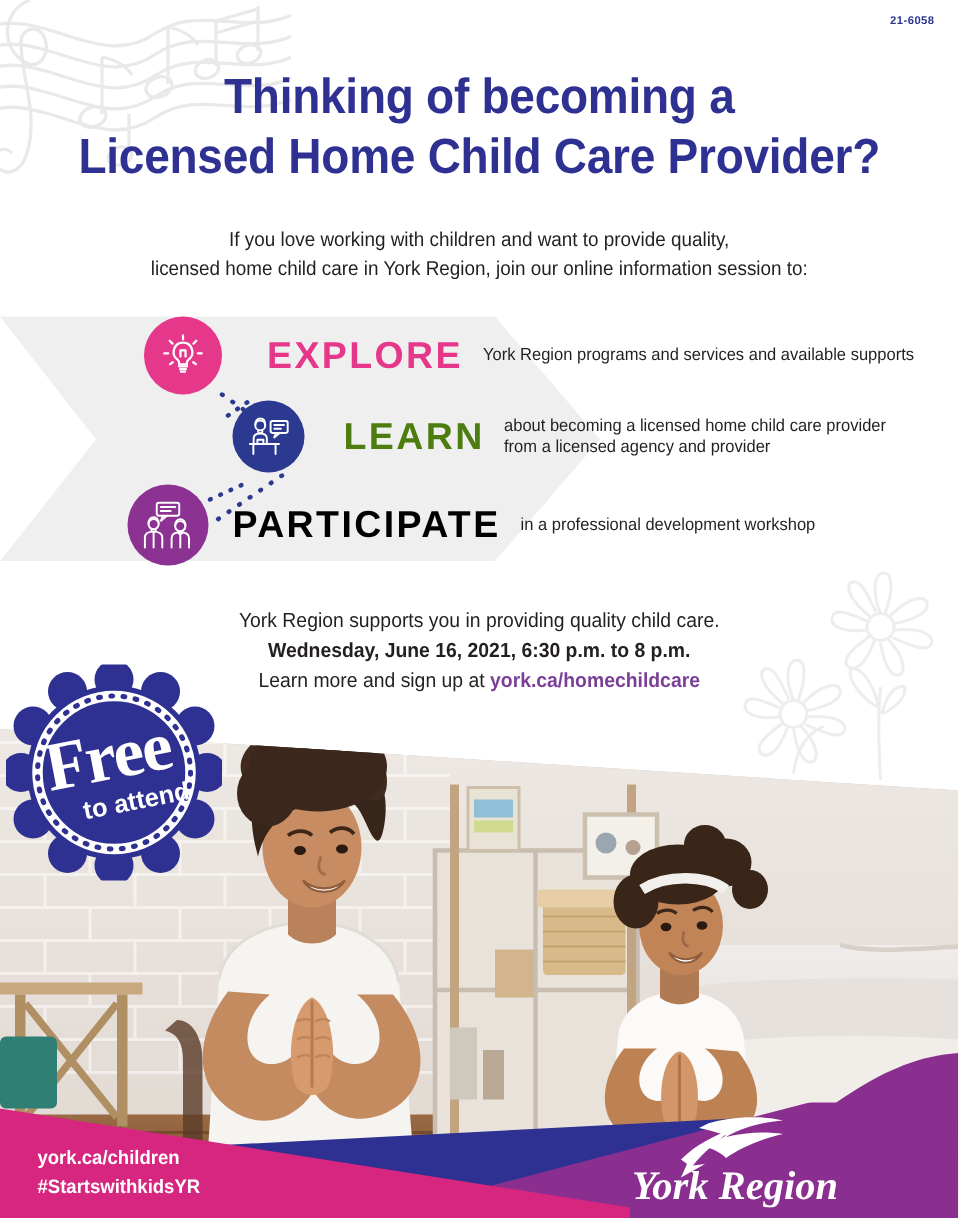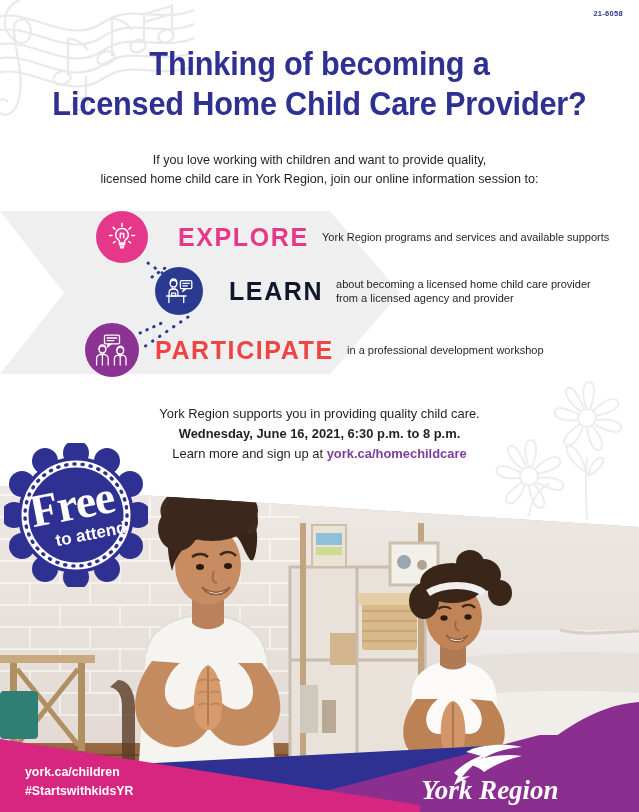--- a/index.html
+++ b/index.html
@@ -276,21 +276,21 @@
             <path d="M6.1 21 v-3.6 c0-2 1.6-3.4 4.4-3.4 c2.8 0 4.4 1.4 4.4 3.4 V21"></path>
             <rect x="8.6" y="18.2" width="4" height="2.8"></rect>
             <path d="M3.6 21 h19.4"></path>
             <path d="M5.9 21 v6.6 M20.7 21 v6.6"></path>
             <rect x="17.4" y="5.6" width="11.4" height="8" rx="1.2"></rect>
             <path d="M21 13.6 l-1.2 3 l3.6-3"></path>
             <path d="M19.9 8.3 h6.4 M19.9 10.8 h4.4"></path>
           </g>
         </svg>
       </div>
-      <div class="kw" style="color:#0f172a; margin-left:26px;text-align:center;">LEARN</div>
+      <div class="kw" style="color:#4d7c0f; margin-left:26px;text-align:center;">LEARN</div>
       <div class="desc" style="margin-left:13px;">about becoming a licensed home child care provider
 from a licensed agency and provider</div>
     </div>
 
     <div class="step" id="step-participate">
       <div class="circle" style="width:54px;height:54px;background:#8B3293;">
         <svg width="38" height="38" viewBox="0 0 38 38">
           <g fill="none" stroke="#ffffff" stroke-width="1.3" stroke-linecap="round" stroke-linejoin="round">
             <rect x="11.5" y="4.2" width="15" height="8.6" rx="1.4"></rect>
             <path d="M15.6 12.8 l-1.3 3.4 l4-3.4"></path>
@@ -301,21 +301,21 @@
             <path d="M3.6 34 v-6.6 c0-2.4 2-4 5.8-4 c3.8 0 5.8 1.6 5.8 4 V34"></path>
             <path d="M9.4 23.4 v10.6"></path>
             <circle cx="27.2" cy="19.8" r="3.4"></circle>
             <path d="M23.8 19.4 c0-2.6 1.5-4.2 3.4-4.2 c1.9 0 3.4 1.6 3.4 4.2"></path>
             <path d="M25.9 22.9 c-.3 1.3-.1 2 1.3 2 c1.4 0 1.6-.7 1.3-2"></path>
             <path d="M21.4 34 v-6.2 c0-2.4 2-4 5.8-4 c3.8 0 5.8 1.6 5.8 4 V34"></path>
             <path d="M27.2 24.8 v9.2"></path>
           </g>
         </svg>
       </div>
-      <div class="kw" style="color:#ef4444; margin-left:16px;">PARTICIPATE</div>
+      <div class="kw" style="color:#000000; margin-left:16px;">PARTICIPATE</div>
       <div class="desc" style="margin-left:13px;">in a professional development workshop</div>
     </div>
   </div>
 
   <div class="details">
     <div>York Region supports you in providing quality child care.</div>
     <div class="bold">Wednesday, June 16, 2021, 6:30 p.m. to 8 p.m.</div>
     <div>
       <span>Learn more and sign up at</span>
       <span class="link">york.ca/homechildcare</span>

